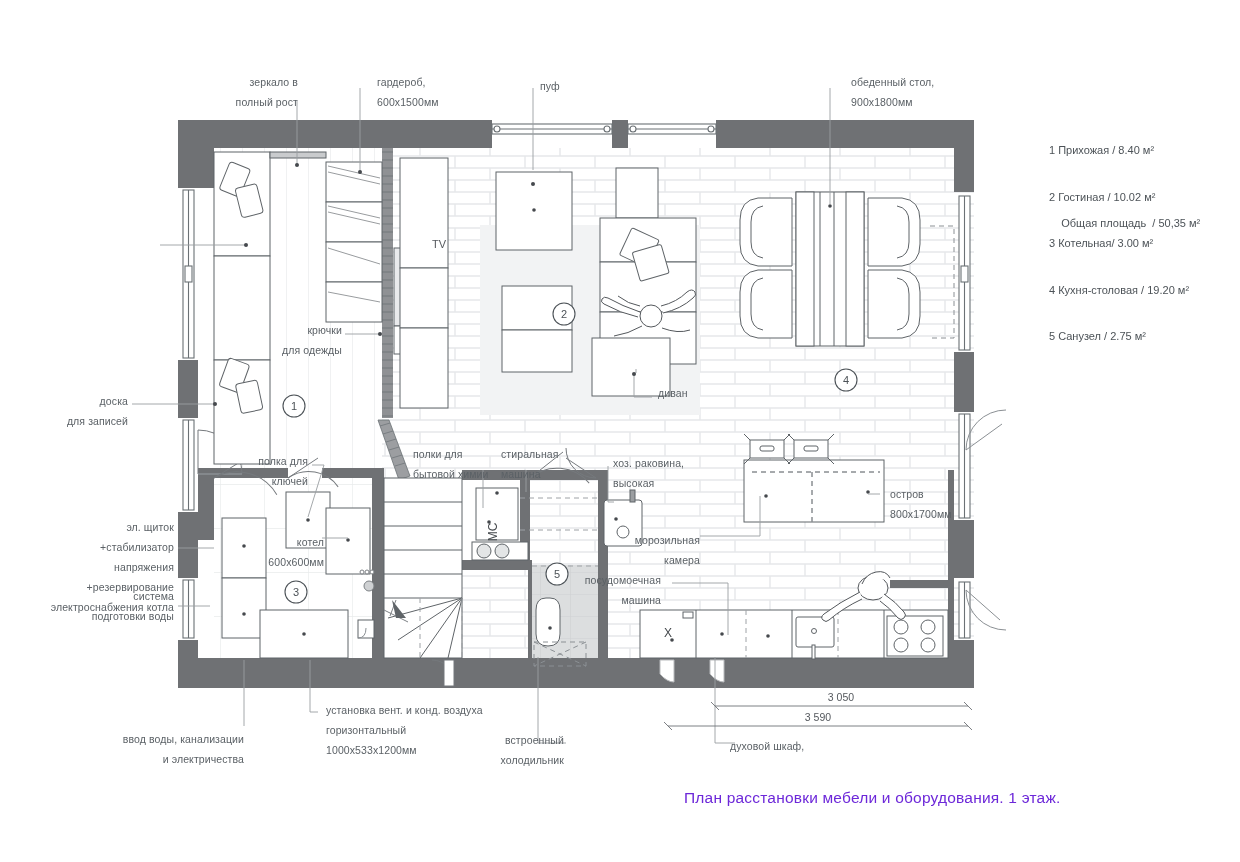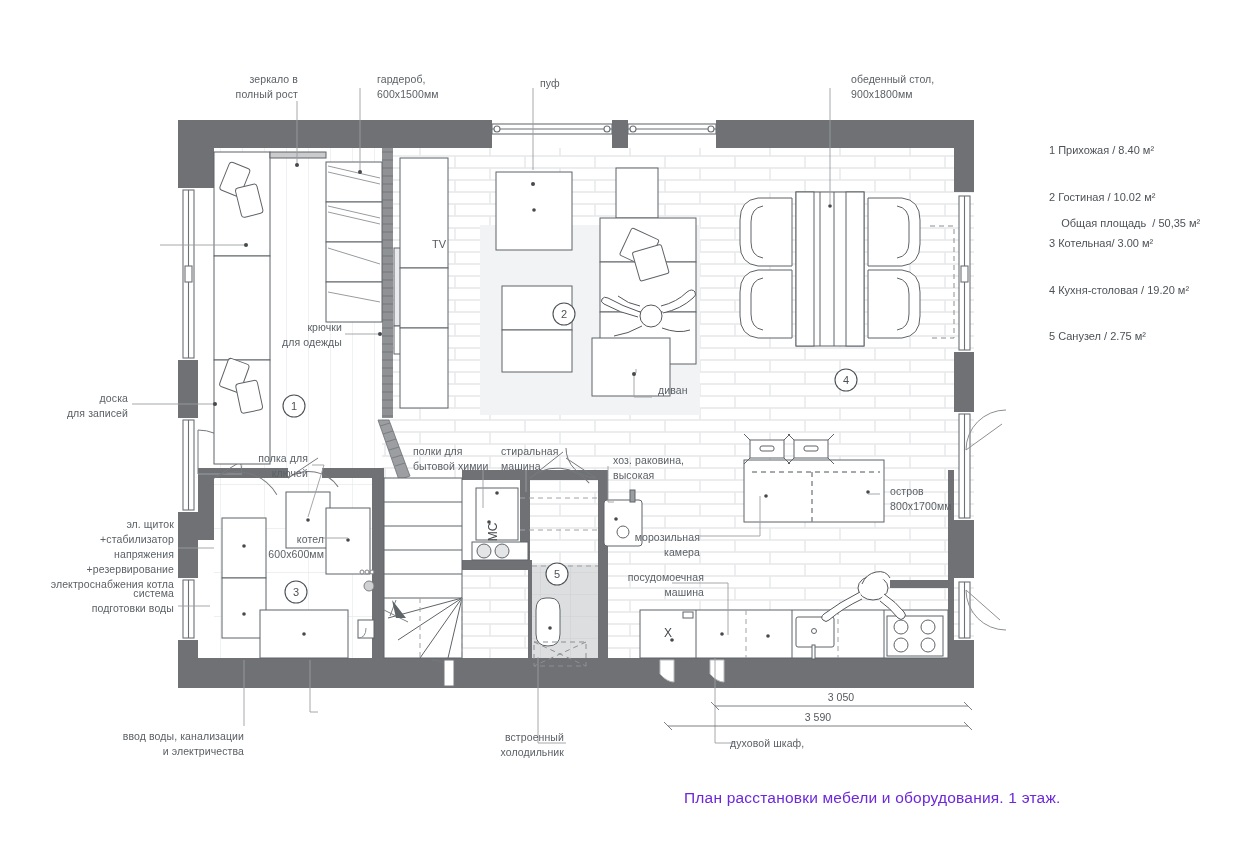--- a/index.html
+++ b/index.html
@@ -3,21 +3,21 @@
 <meta charset="utf-8">
 <style>
   html,body{margin:0;padding:0;background:#ffffff;}
   body{
     width:1240px;height:862px;position:relative;overflow:hidden;
     font-family:"Liberation Sans","DejaVu Sans",sans-serif;
     color:#555a5f;
   }
   #stage{position:absolute;left:0;top:0;width:1240px;height:862px;}
   .lbl{
-    position:absolute;font-size:10.5px;line-height:15px;
+    position:absolute;font-size:10.5px;line-height:20px;
     color:#5b6166;white-space:pre;letter-spacing:.1px;
   }
   .lbl.r{text-align:right;}
   .lbl.l{text-align:left;}
   .leg{
     position:absolute;font-size:11px;line-height:15.5px;color:#4c5257;white-space:pre;
   }
   .title{
     position:absolute;font-size:15.5px;color:#6d28d9;letter-spacing:.2px;white-space:pre;
   }
@@ -486,28 +486,31 @@
 бытовой химии</div>
   <div class="lbl l" style="left:501px;top:444px;width:90px;">стиральная
 машина</div>
   <div class="lbl l" style="left:613px;top:453px;width:110px;">хоз. раковина,
 высокая</div>
 
   <div class="lbl l" style="left:890px;top:484px;width:120px;">остров
 800х1700мм</div>
   <div class="lbl r" style="left:608px;top:530px;width:92px;">морозильная
 камера</div>
-  <div class="lbl r" style="left:608px;top:570px;width:96px;">посудомоечная
+  <div class="lbl r" style="left:565px;top:570px;width:96px;">посудомоечная
 машина</div>
   <div class="lbl r" style="left:240px;top:524px;width:84px;margin-top:8px;">котел
 600х600мм</div>
   <div class="lbl l" style="left:658px;top:383px;width:60px;">диван</div>
 
   <div class="lbl r" style="left:92px;top:729px;width:152px;">ввод воды, канализации
 и электричества</div>
+  <div class="lbl l" style="left:326px;top:700px;width:260px;">установка вент. и конд. воздуха
+горизонтальный
+1000х533х1200мм</div>
   <div class="lbl r" style="left:466px;top:730px;width:98px;">встроенный
 холодильник</div>
   <div class="lbl l" style="left:730px;top:736px;width:140px;">духовой шкаф,</div>
 
   <div class="leg" style="left:1049px;top:112px;width:185px;">
     <div><span>1</span> <span>Прихожая</span> / <span>8.40</span>&nbsp;<span>м²</span></div>
     <div><span>2</span> <span>Гостиная</span> / <span>10.02</span>&nbsp;<span>м²</span></div>
     <div><span>3</span> <span>Котельная</span>/ <span>3.00</span>&nbsp;<span>м²</span></div>
     <div><span>4</span> <span>Кухня-столовая</span> / <span>19.20</span>&nbsp;<span>м²</span></div>
     <div><span>5</span> <span>Санузел</span> / <span>2.75</span>&nbsp;<span>м²</span></div>

